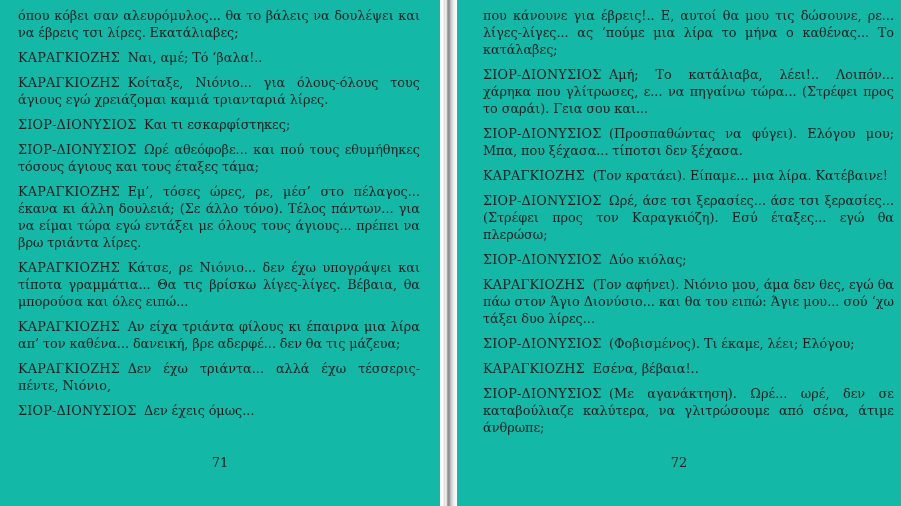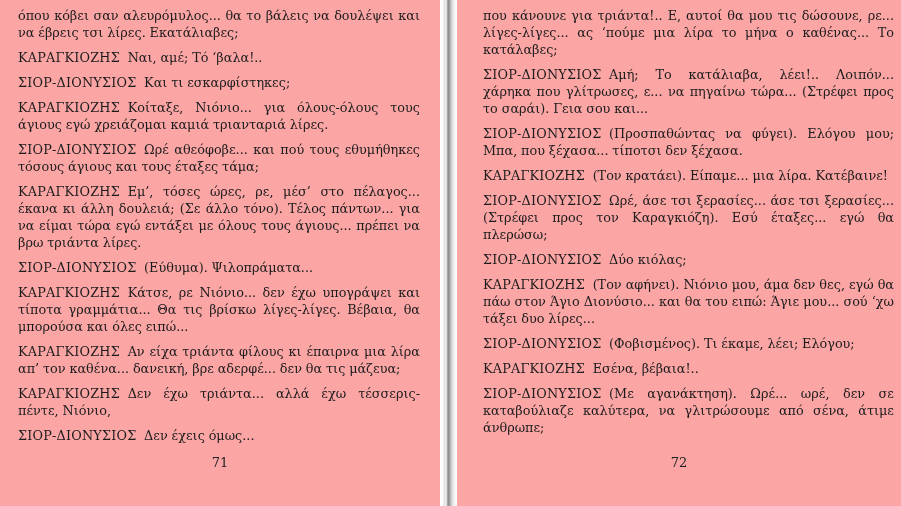--- a/index.html
+++ b/index.html
@@ -17,21 +17,21 @@
   .spread {
     display: flex;
     width: 901px;
     height: 506px;
   }
   .page {
     position: relative;
     height: 506px;
     box-sizing: border-box;
     overflow: hidden;
-    background: #fca5a5;
+    background: #14b8a6;
   }
   .page-left {
     width: 440px;
     flex: 0 0 440px;
     padding: 7px 20px 60px 18px;
   }
   .page-right {
     width: 444px;
     flex: 0 0 444px;
     padding: 7px 7px 60px 26px;
@@ -75,38 +75,37 @@
 </style>
 </head>
 <body>
 
 <div class="spread">
 
   <section class="page page-left">
     <div class="page-body">
         <p class="para"><span>όπου κόβει σαν αλευρόμυλος... θα το βάλεις να δουλέψει και να έβρεις τσι λίρες. Εκατάλιαβες;</span></p>
         <p class="para"><span class="speaker">ΚΑΡΑΓΚΙΟΖΗΣ</span><span>Ναι, αμέ; Τό ‘βαλα!..</span></p>
+        <p class="para"><span class="speaker">ΚΑΡΑΓΚΙΟΖΗΣ</span><span>Κοίταξε, Νιόνιο... για όλους-όλους τους άγιους εγώ χρειάζομαι καμιά τριανταριά λίρες.</span></p>
         <p class="para"><span class="speaker">ΣΙΟΡ-ΔΙΟΝΥΣΙΟΣ</span><span>Και τι εσκαρφίστηκες;</span></p>
-        <p class="para"><span class="speaker">ΚΑΡΑΓΚΙΟΖΗΣ</span><span>Κοίταξε, Νιόνιο... για όλους-όλους τους άγιους εγώ χρειάζομαι καμιά τριανταριά λίρες.</span></p>
         <p class="para"><span class="speaker">ΣΙΟΡ-ΔΙΟΝΥΣΙΟΣ</span><span>Ωρέ αθεόφοβε... και πού τους εθυμήθηκες τόσους άγιους και τους έταξες τάμα;</span></p>
         <p class="para"><span class="speaker">ΚΑΡΑΓΚΙΟΖΗΣ</span><span>Εμ’, τόσες ώρες, ρε, μέσ’ στο πέλαγος... έκανα κι άλλη δουλειά; (Σε άλλο τόνο). Τέλος πάντων... για να είμαι τώρα εγώ εντάξει με όλους τους άγιους... πρέπει να βρω τριάντα λίρες.</span></p>
-        <p class="para"><span class="speaker">ΣΙΟΡ-ΔΙΟΝΥΣΙΟΣ</span><span>(Εύθυμα). Ψιλοπράματα...</span></p>
         <p class="para"><span class="speaker">ΚΑΡΑΓΚΙΟΖΗΣ</span><span>Κάτσε, ρε Νιόνιο... δεν έχω υπογράψει και τίποτα γραμμάτια... Θα τις βρίσκω λίγες-λίγες. Βέβαια, θα μπορούσα και όλες ειπώ...</span></p>
         <p class="para"><span class="speaker">ΚΑΡΑΓΚΙΟΖΗΣ</span><span>Αν είχα τριάντα φίλους κι έπαιρνα μια λίρα απ’ τον καθένα... δανεική, βρε αδερφέ... δεν θα τις μάζευα;</span></p>
         <p class="para"><span class="speaker">ΚΑΡΑΓΚΙΟΖΗΣ</span><span>Δεν έχω τριάντα... αλλά έχω τέσσερις-πέντε, Νιόνιο,</span></p>
         <p class="para"><span class="speaker">ΣΙΟΡ-ΔΙΟΝΥΣΙΟΣ</span><span>Δεν έχεις όμως...</span></p>
       </div>
     <div class="page-footer">71</div>
   </section>
 
   <div class="gutter"></div>
 
   <section class="page page-right">
     <div class="page-body">
-        <p class="para"><span>που κάνουνε για τριάντα!.. Ε, αυτοί θα μου τις δώσουνε, ρε... λίγες-λίγες... ας ‘πούμε μια λίρα το μήνα ο καθένας... Το κατάλαβες;</span></p>
+        <p class="para"><span>που κάνουνε για έβρεις!.. Ε, αυτοί θα μου τις δώσουνε, ρε... λίγες-λίγες... ας ‘πούμε μια λίρα το μήνα ο καθένας... Το κατάλαβες;</span></p>
         <p class="para"><span class="speaker">ΣΙΟΡ-ΔΙΟΝΥΣΙΟΣ</span><span>Αμή; Το κατάλιαβα, λέει!.. Λοιπόν... χάρηκα που γλίτρωσες, ε... να πηγαίνω τώρα... (Στρέφει προς το σαράι). Γεια σου και...</span></p>
         <p class="para"><span class="speaker">ΣΙΟΡ-ΔΙΟΝΥΣΙΟΣ</span><span>(Προσπαθώντας να φύγει). Ελόγου μου; Μπα, που ξέχασα... τίποτσι δεν ξέχασα.</span></p>
         <p class="para"><span class="speaker">ΚΑΡΑΓΚΙΟΖΗΣ</span><span>(Τον κρατάει). Είπαμε... μια λίρα. Κατέβαινε!</span></p>
         <p class="para"><span class="speaker">ΣΙΟΡ-ΔΙΟΝΥΣΙΟΣ</span><span>Ωρέ, άσε τσι ξερασίες... άσε τσι ξερασίες... (Στρέφει προς τον Καραγκιόζη). Εσύ έταξες... εγώ θα πλερώσω;</span></p>
         <p class="para"><span class="speaker">ΣΙΟΡ-ΔΙΟΝΥΣΙΟΣ</span><span>Δύο κιόλας;</span></p>
         <p class="para"><span class="speaker">ΚΑΡΑΓΚΙΟΖΗΣ</span><span>(Τον αφήνει). Νιόνιο μου, άμα δεν θες, εγώ θα πάω στον Άγιο Διονύσιο... και θα του ειπώ: Άγιε μου... σού ‘χω τάξει δυο λίρες...</span></p>
         <p class="para"><span class="speaker">ΣΙΟΡ-ΔΙΟΝΥΣΙΟΣ</span><span>(Φοβισμένος). Τι έκαμε, λέει; Ελόγου;</span></p>
         <p class="para"><span class="speaker">ΚΑΡΑΓΚΙΟΖΗΣ</span><span>Εσένα, βέβαια!..</span></p>
         <p class="para"><span class="speaker">ΣΙΟΡ-ΔΙΟΝΥΣΙΟΣ</span><span>(Με αγανάκτηση). Ωρέ... ωρέ, δεν σε καταβούλιαζε καλύτερα, να γλιτρώσουμε από σένα, άτιμε άνθρωπε;</span></p>
       </div>

